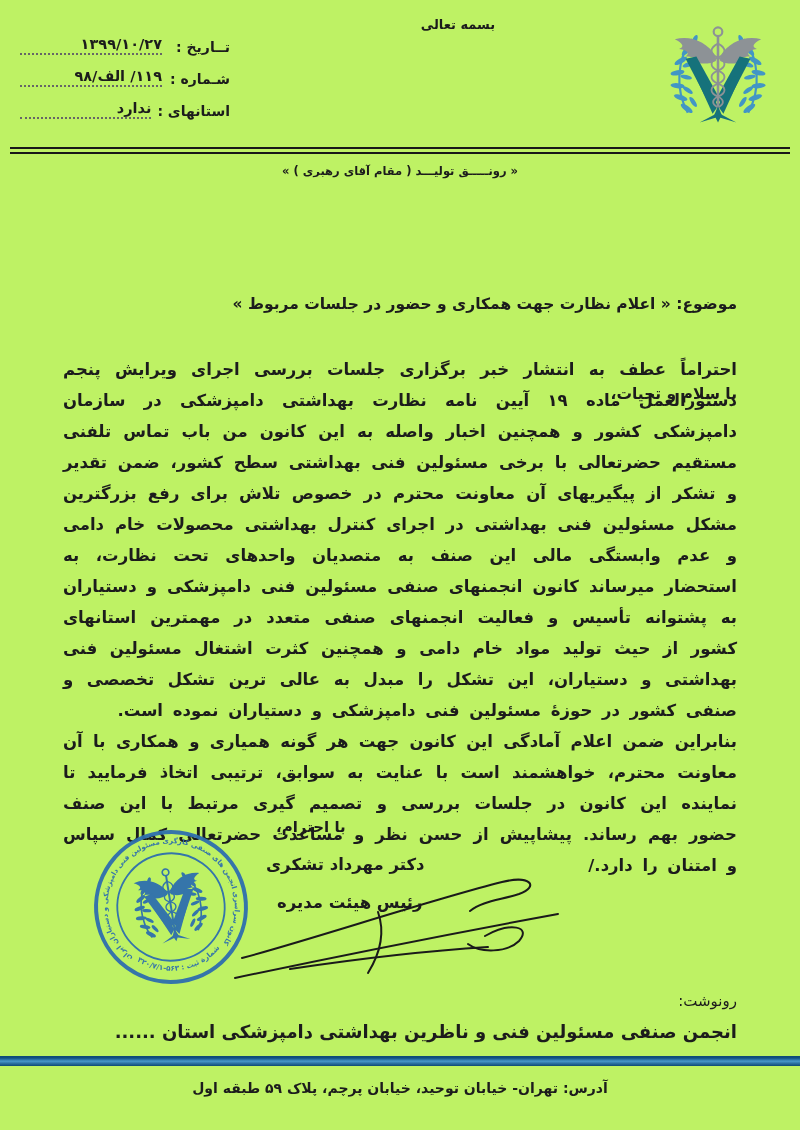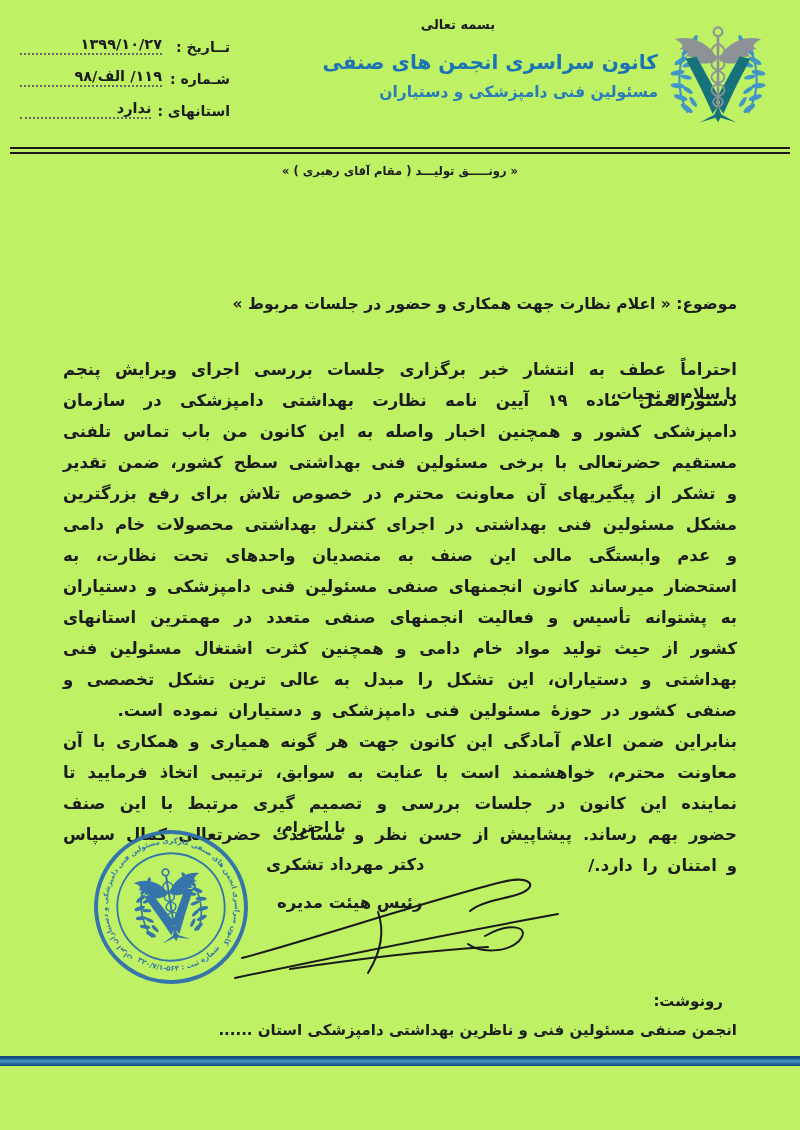--- a/index.html
+++ b/index.html
@@ -37,22 +37,22 @@
     text-align:justify;word-spacing:4px;}
   .body-text p{margin:0;}
   
   .sig-respect{position:absolute;top:818px;left:276px;font-size:15px;font-weight:bold;}
   .sig-name{position:absolute;top:855px;left:266px;font-size:16.5px;font-weight:bold;}
   .sig-title{position:absolute;top:893px;left:277px;font-size:16.5px;font-weight:bold;}
   .signature-svg{position:absolute;top:860px;left:230px;width:335px;height:128px;}
   .stamp{position:absolute;top:826px;left:90px;width:162px;height:162px;
     transform:rotate(-9deg);opacity:.95;}
   
-  .cc-label{position:absolute;top:992px;right:77px;font-size:15px;font-weight:bold;text-align:center;}
-  .cc-line{position:absolute;top:1021px;right:63px;font-size:15px;font-weight:bold;}
+  .cc-label{position:absolute;top:992px;right:63px;font-size:15px;font-weight:normal;text-align:center;}
+  .cc-line{position:absolute;top:1021px;right:63px;font-size:18px;font-weight:bold;}
   .footer-bar{position:absolute;top:1056px;left:0;width:800px;height:10px;
     background:linear-gradient(180deg,#0d4a76 0%,#115081 20%,#4797c9 52%,#2a6f9f 75%,#0d4a76 100%);}
   .address{position:absolute;top:1080px;left:0;width:100%;text-align:center;
     font-size:14px;font-weight:bold;}
   .hidden-defs{position:absolute;width:0;height:0;overflow:hidden;}
 </style>
 </head>
 <body>
 
 <svg class="hidden-defs" aria-hidden="true">
@@ -102,24 +102,20 @@
     <div class="meta-row">
       <span class="meta-label">شـماره :</span>
       <span class="meta-value">۱۱۹/ الف/۹۸</span>
     </div>
     <div class="meta-row">
       <span class="meta-label">استانهای :</span>
       <span class="meta-value">ندارد</span>
     </div>
   </div>
 
-  <div class="org">
-    <div class="org-1">کانون سراسری انجمن های صنفی</div>
-    <div class="org-2">مسئولین فنی دامپزشکی و دستیاران</div>
-  </div>
 
   <svg class="logo" viewBox="0 0 128 130">
     <use href="#emblem" x="6" y="0" width="108" height="108" style="--laurel:#4296c5;--metal:#8d9296;--ribbon:#16727b"></use>
     <defs>
       <path id="regArc" d="M30 120 A 54 54 0 0 0 124 76"></path>
     </defs>
     <text font-size="9.5" font-weight="bold" fill="#b5772e" font-family="DejaVu Sans, sans-serif">
       <textPath href="#regArc" startOffset="2">شمارة ثبت : ۵۶۳-۳۲۰/۷/۱</textPath>
     </text>
   </svg>
@@ -164,14 +160,15 @@
     </text>
     <text font-size="7.2" font-weight="bold" fill="#2e6fae" text-anchor="middle" font-family="DejaVu Sans, sans-serif">
       <textPath href="#stampBottom" startOffset="50%">شمارة ثبت : ۵۶۳-۳۲۰/۷/۱</textPath>
     </text>
   </svg>
 
   <div class="cc-label">رونوشت:</div>
   <div class="cc-line">انجمن صنفی مسئولین فنی و ناظرین بهداشتی دامپزشکی استان ......</div>
 
   <div class="footer-bar"></div>
+  <div class="address">آدرس: تهران- خیابان توحید، خیابان پرچم، پلاک ۵۹ طبقه اول</div>
 
 </div>
 
 </body></html>

